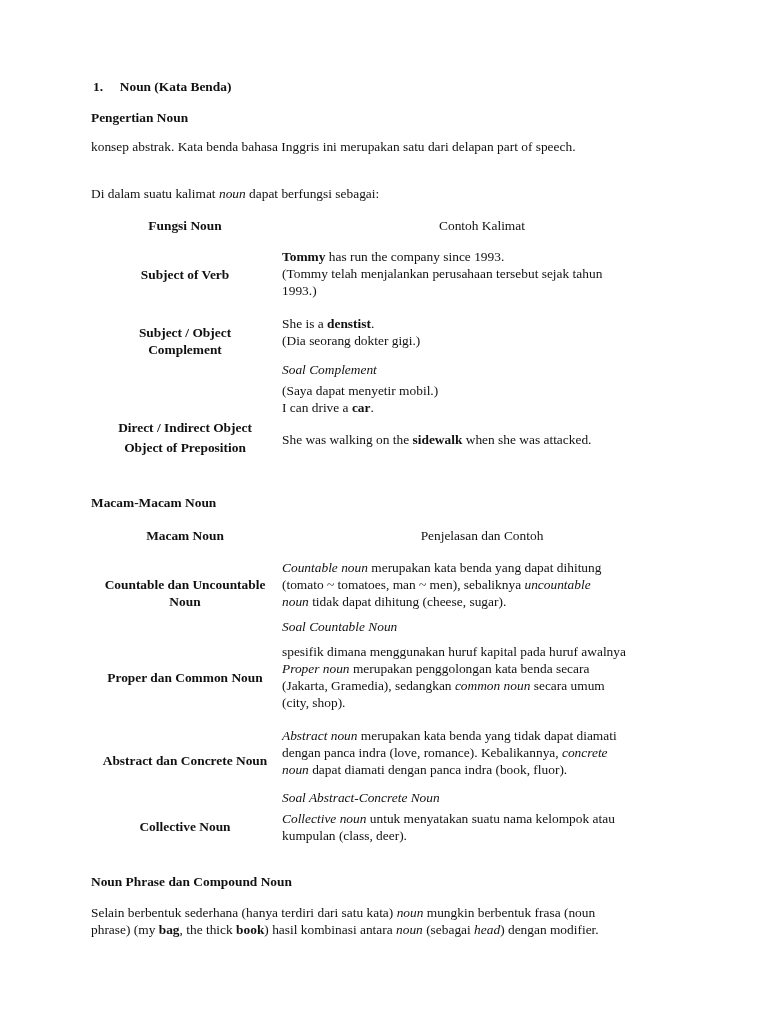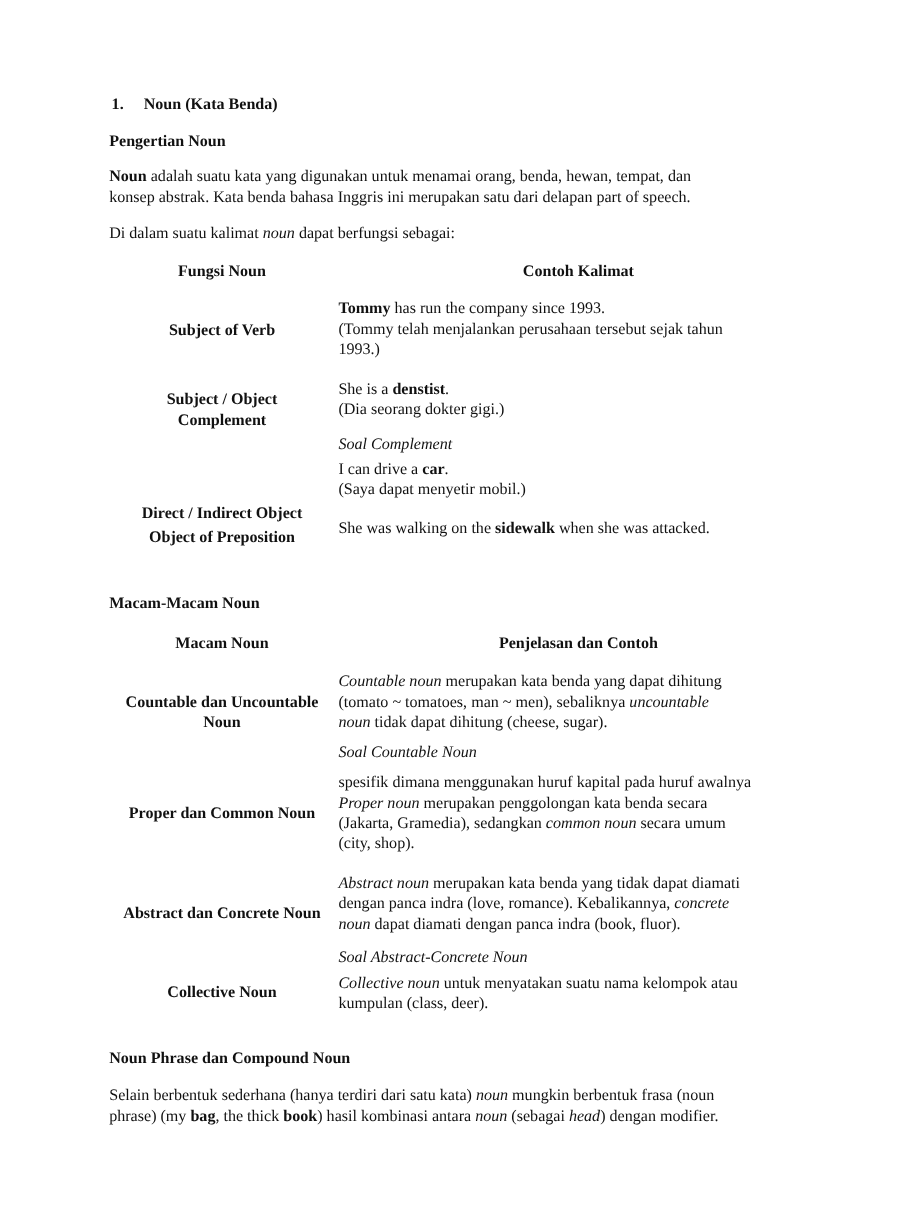--- a/index.html
+++ b/index.html
@@ -11,36 +11,35 @@
     .abs { position: absolute; }
     .b { font-weight: bold; }
     .i { font-style: italic; }
     .para { left: 91px; width: 600px; }
     .heading { font-weight: bold; }
     .col1 {
       position: absolute; left: 90px; width: 190px;
       text-align: center; font-weight: bold;
     }
     .col2 { position: absolute; left: 282px; width: 400px; }
-    .hdr2 { position: absolute; left: 282px; width: 400px; text-align: center; font-weight: bold; }
+    .hdr2 { position: absolute; left: 282px; width: 400px; text-align: center; font-weight: normal; }
     .row { position: absolute; left: 0; width: 768px; }
   </style>
 </head>
 <body>
 
 <div class="abs heading" style="left:93px; top:78px;">
   <span>1.</span>
   <span style="display:inline-block; width:10px;"></span>
   <span>Noun (Kata Benda)</span>
 </div>
 
 <div class="abs heading para" style="top:109px;">Pengertian Noun</div>
 
 <div class="abs para" style="top:138px;">
-  <div><span class="b">Noun</span><span> adalah suatu kata yang digunakan untuk menamai orang, benda, hewan, tempat, dan</span></div>
   <div>konsep abstrak. Kata benda bahasa Inggris ini merupakan satu dari delapan part of speech.</div>
 </div>
 
 <div class="abs para" style="top:185px;">
   <span>Di dalam suatu kalimat </span><span class="i">noun</span><span> dapat berfungsi sebagai:</span>
 </div>
 
 <div>
   <div class="row" style="top:217px;">
     <div class="col1">Fungsi Noun</div>
@@ -64,22 +63,22 @@
     <div class="col2" style="top:315px;">
       <div><span>She is a </span><span class="b">denstist</span><span>.</span></div>
       <div>(Dia seorang dokter gigi.)</div>
     </div>
     <div class="col2 i" style="top:361px;">Soal Complement</div>
   </div>
 
   <div>
     <div class="col1" style="top:390px;margin-top:29px;">Direct / Indirect Object</div>
     <div class="col2" style="top:382px;">
+      <div>(Saya dapat menyetir mobil.)</div>
       <div><span>I can drive a </span><span class="b">car</span><span>.</span></div>
-      <div>(Saya dapat menyetir mobil.)</div>
     </div>
   </div>
 
   <div>
     <div class="col1" style="top:439px;">Object of Preposition</div>
     <div class="col2" style="top:431px;">
       <div><span>She was walking on the </span><span class="b">sidewalk</span><span> when she was attacked.</span></div>
     </div>
   </div>
 </div>

